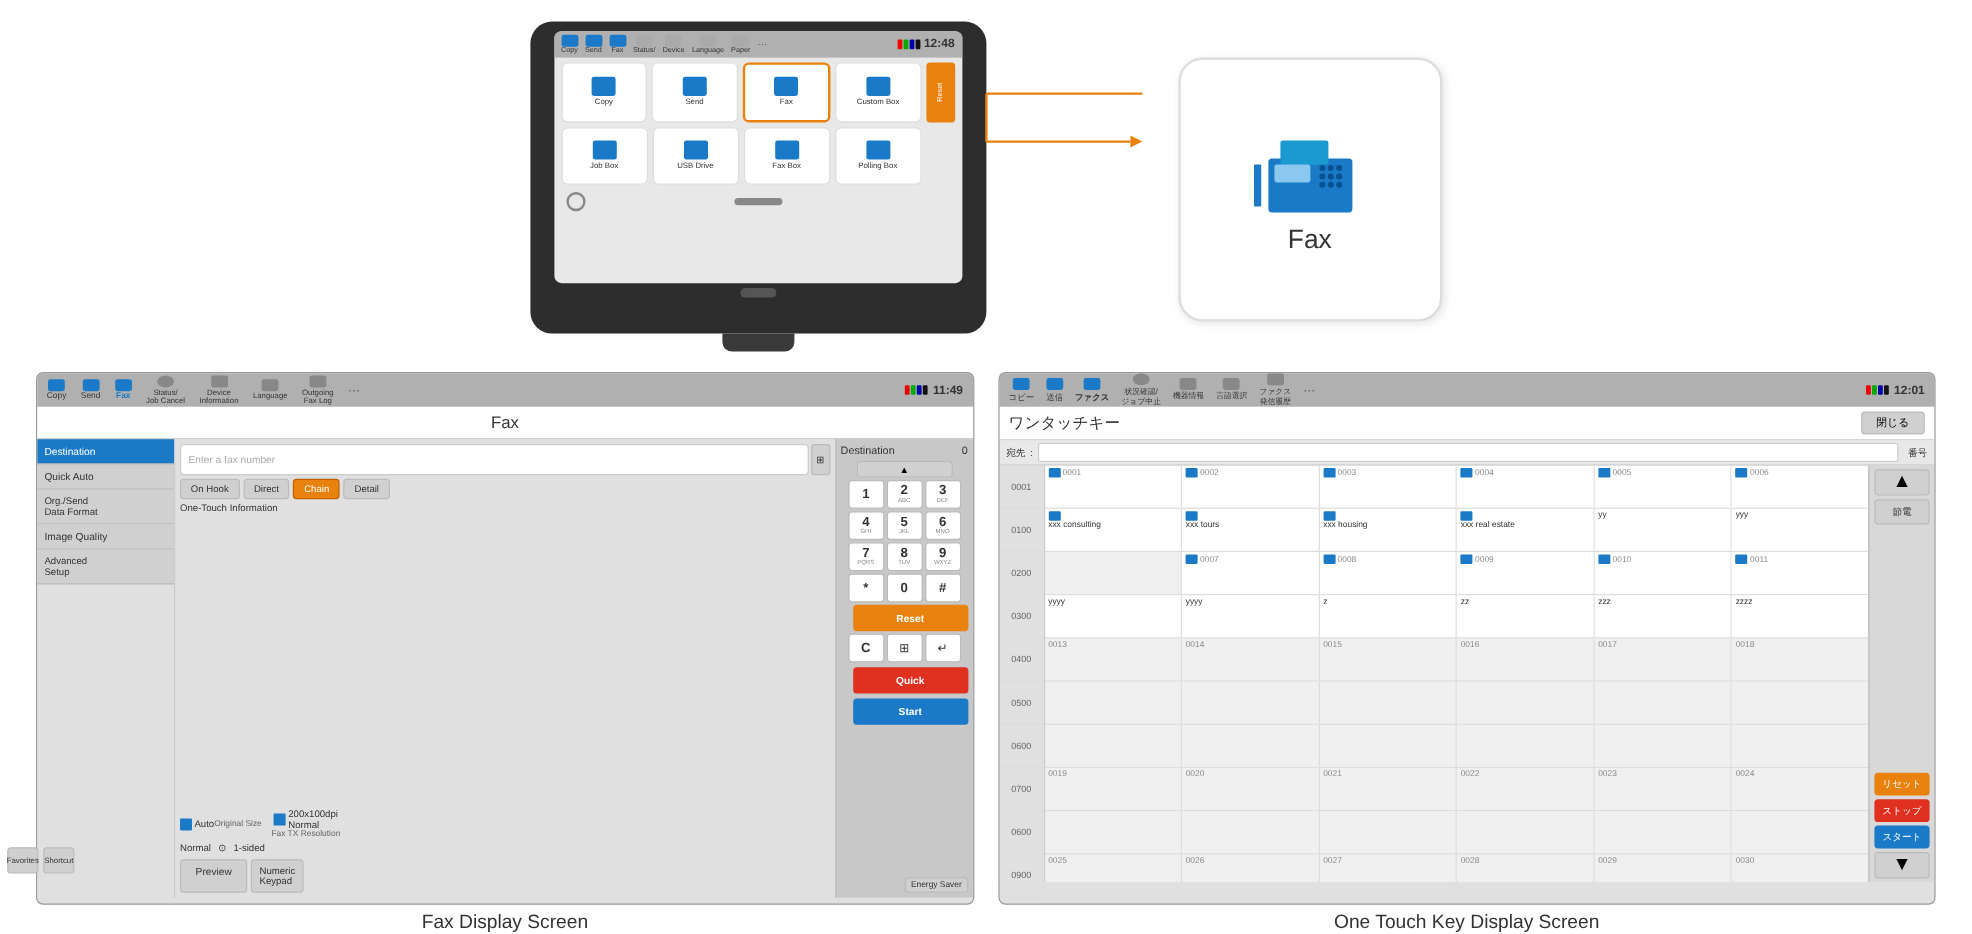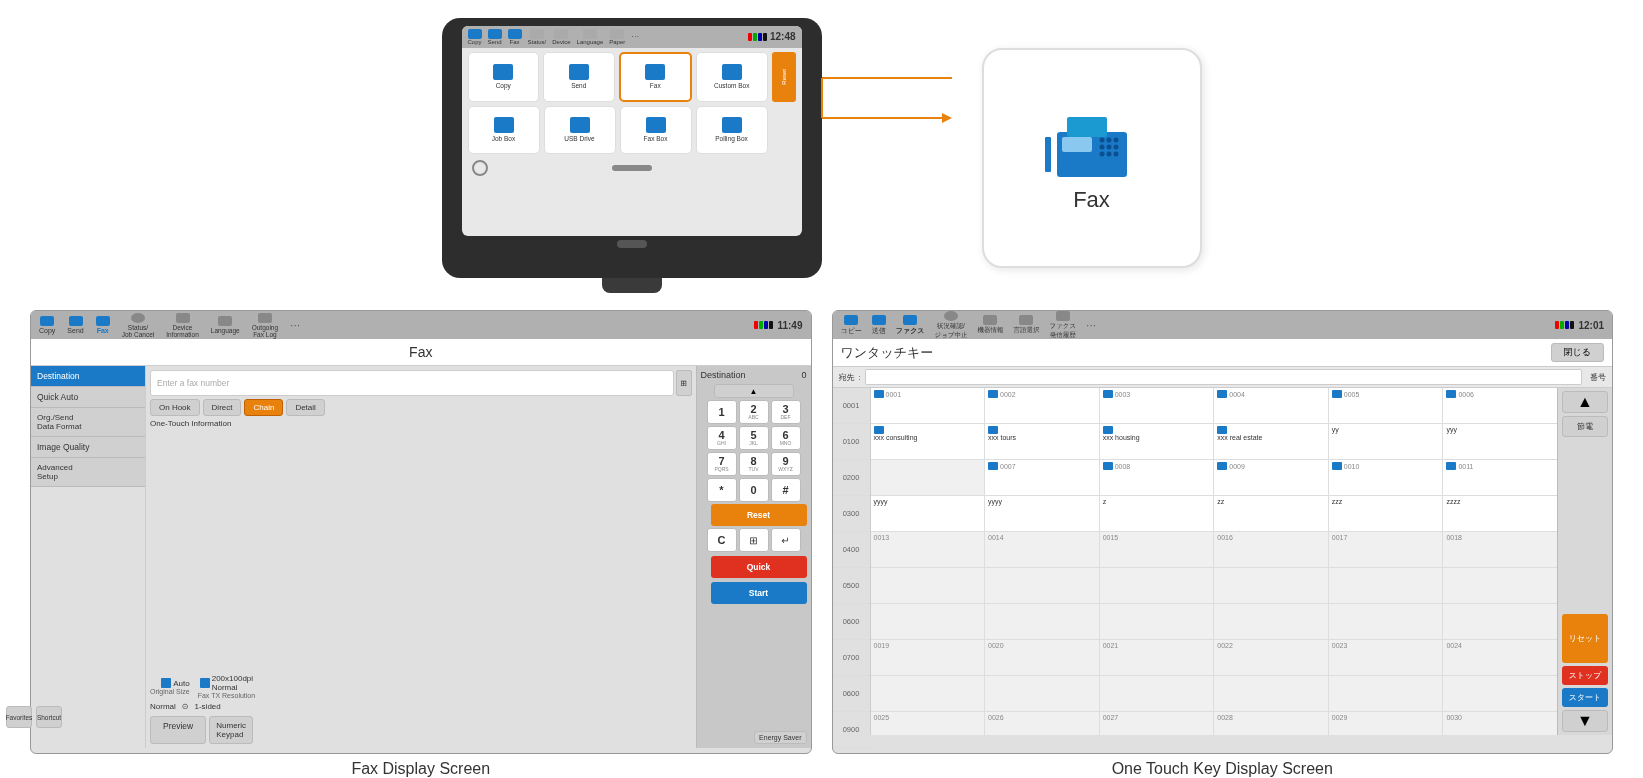--- a/index.html
+++ b/index.html
@@ -433,21 +433,21 @@
             <div style="background:#d0d0d0;border:1px solid #bbb;border-radius:3px;padding:3px 8px;font-size:8px;color:#333;cursor:pointer;">On Hook</div>
             <div style="background:#d0d0d0;border:1px solid #bbb;border-radius:3px;padding:3px 8px;font-size:8px;color:#333;cursor:pointer;">Direct</div>
             <div style="background:#e8820c;border:1px solid #c06000;border-radius:3px;padding:3px 8px;font-size:8px;color:white;cursor:pointer;">Chain</div>
             <div style="background:#d0d0d0;border:1px solid #bbb;border-radius:3px;padding:3px 8px;font-size:8px;color:#333;cursor:pointer;">Detail</div>
           </div>
 
 
           <div style="font-size:8px;color:#333;">One-Touch Information</div>
 
           <div style="display:flex;gap:8px;align-items:center;margin-top:auto;">
-            <div style="display:flex;flex-direction:column;align-items:flex-end;font-size:8px;color:#333;">
+            <div style="display:flex;flex-direction:row;align-items:center;font-size:8px;color:#333;">
               <div style="display:flex;align-items:center;gap:2px;">
                 <div style="width:10px;height:10px;background:#1a7ac7;border-radius:1px;"></div>
                 <span>Auto</span>
               </div>
               <span style="font-size:7px;color:#666;">Original Size</span>
             </div>
             <div style="display:flex;flex-direction:column;align-items:center;font-size:8px;color:#333;">
               <div style="display:flex;align-items:center;gap:2px;">
                 <div style="width:10px;height:10px;background:#1a7ac7;border-radius:1px;"></div>
                 <span>200x100dpi<br>Normal</span>
@@ -826,21 +826,21 @@
           </div>
         </div>
 
         <div style="width:55px;background:#d8d8d8;border-left:1px solid #bbb;display:flex;flex-direction:column;gap:3px;padding:3px;align-items:center;">
 
           <div style="width:46px;height:22px;background:#d0d0d0;border:1px solid #bbb;border-radius:3px;display:flex;align-items:center;justify-content:center;cursor:pointer;">▲</div>
 
           <div style="width:46px;background:#d0d0d0;border:1px solid #bbb;border-radius:3px;padding:4px 2px;font-size:8px;color:#333;text-align:center;cursor:pointer;">節電</div>
           <div style="flex:1;"></div>
 
-          <div style="width:46px;background:#e8820c;border-radius:3px;padding:19px 2px;font-size:8px;color:white;text-align:center;cursor:pointer;">リセット</div>
+          <div style="width:46px;background:#e8820c;border-radius:3px;padding:4px 2px;font-size:8px;color:white;text-align:center;cursor:pointer;">リセット</div>
 
           <div style="width:46px;background:#e03020;border-radius:3px;padding:4px 2px;font-size:8px;color:white;text-align:center;cursor:pointer;">ストップ</div>
 
           <div style="width:46px;background:#1a7ac7;border-radius:3px;padding:4px 2px;font-size:8px;color:white;text-align:center;cursor:pointer;">スタート</div>
 
           <div style="width:46px;height:22px;background:#d0d0d0;border:1px solid #bbb;border-radius:3px;display:flex;align-items:center;justify-content:center;cursor:pointer;">▼</div>
         </div>
 
       </div>
     </div>

